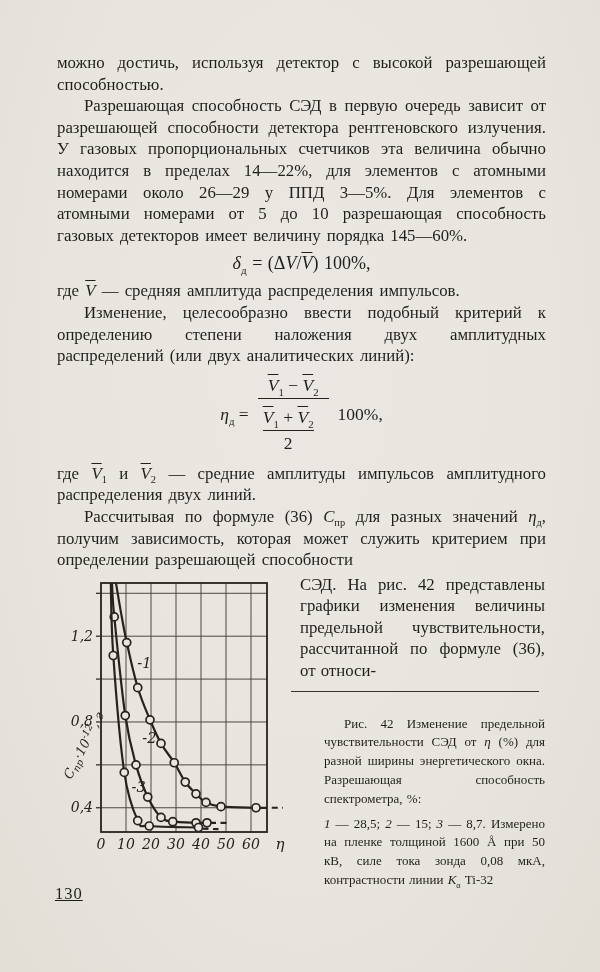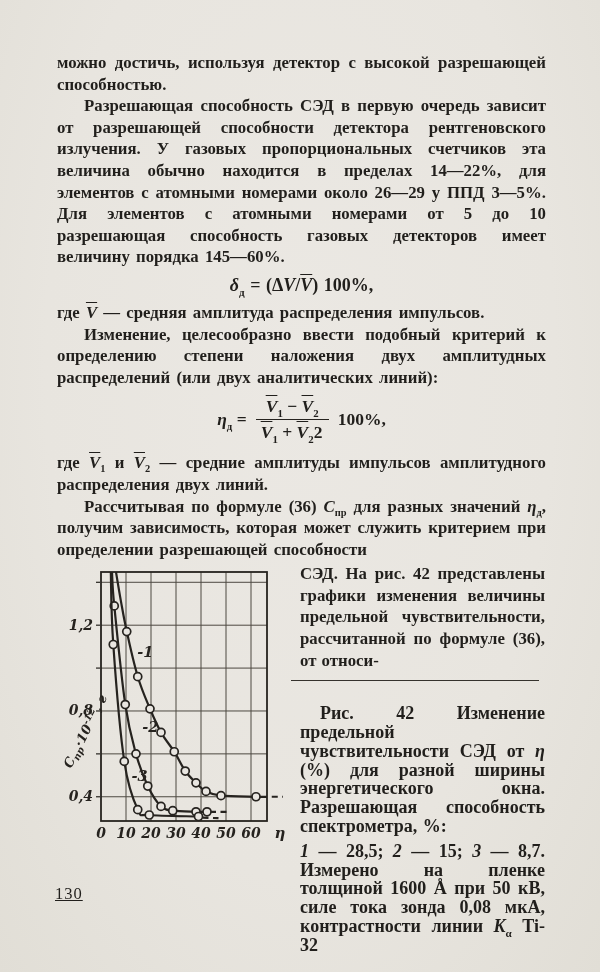--- a/index.html
+++ b/index.html
@@ -1,37 +1,37 @@
 <!DOCTYPE html>
 <html><head>
 <meta charset="utf-8">
 <style>
   html,body{margin:0;padding:0;}
   body{width:600px;height:972px;background:#d8d5cf;font-family:"Liberation Serif","DejaVu Serif",serif;}
   .page{position:relative;width:600px;height:972px;overflow:hidden;
         background:radial-gradient(ellipse at 50% 38%, #ebe8e3 0%, #e8e5df 60%, #e1ded6 100%);
         color:#211f1c;}
-  .content{position:absolute;left:57px;top:52px;width:489px;font-weight:bold;}
+  .content{position:absolute;left:57px;top:52px;width:489px;}
   .body p{margin:0;text-align:justify;font-size:16.8px;line-height:21.6px;word-spacing:2px;}
   .body p.ind{text-indent:27px;}
   .it{font-style:italic;}
   .ov{text-decoration:overline;text-decoration-thickness:1px;}
   sub{font-size:0.62em;line-height:0;letter-spacing:0;}
   .f1{text-align:center;font-size:18px;margin:7px 0 6px 0;word-spacing:1px;}
   .f2{display:flex;justify-content:center;align-items:center;gap:9px;margin:8px 0 9px 0;font-size:17.5px;}
   .frac{display:inline-flex;flex-direction:column;align-items:flex-start;}
   .fbar{align-self:stretch;height:0;border-top:1.5px solid #26231f;margin:2px 0;}
-  .innerfrac{display:inline-flex;flex-direction:row;align-items:center;padding:0 5px;}
+  .innerfrac{display:inline-flex;flex-direction:column;align-items:center;padding:0 5px;margin-top:6px;}
   .num{padding:0 10px;}
   .figrow{display:flex;align-items:flex-start;margin-top:2px;}
   .chartwrap{width:235px;flex:0 0 235px;margin-left:-1px;}
   .figcol{width:245px;margin-left:9px;margin-top:1px;}
   .coltext{font-size:16.8px;line-height:21.6px;text-align:justify;word-spacing:1px;}
   .divider{border:none;border-top:1.6px solid #35322d;margin:9px 0 23px -9px;width:248px;}
-  .cap{font-size:18px;line-height:18.8px;text-align:justify;word-spacing:1px;}
+  .cap{font-size:13px;line-height:18.8px;text-align:justify;word-spacing:1px;margin-left:24px;}
   .cap-main{text-indent:20px;}
   .cap2{margin-top:6px;}
   .pageno{position:absolute;left:55px;top:884px;font-size:16.5px;letter-spacing:1px;text-decoration:underline;}
   svg text{font-family:"DejaVu Serif","Liberation Serif",serif;fill:#26231f;}
 </style>
 </head>
 <body>
 
 <div class="page">
   <div class="content">

